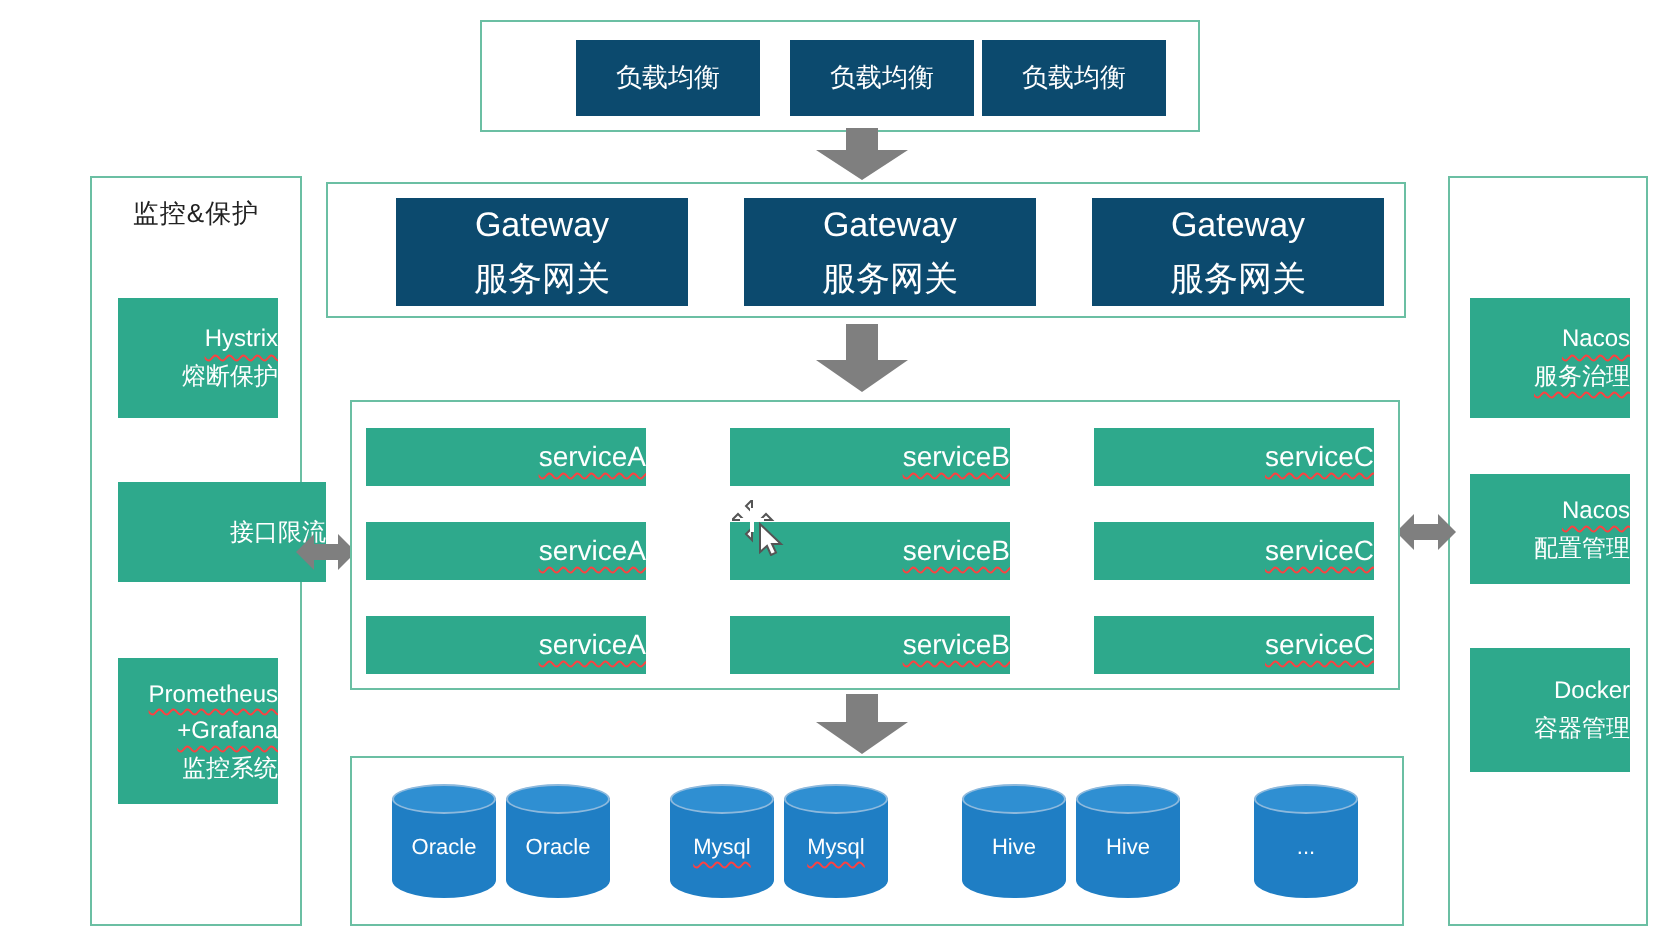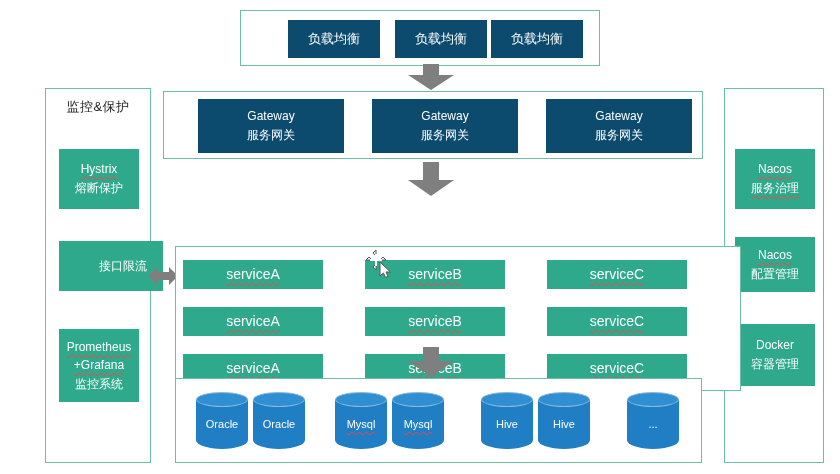--- a/index.html
+++ b/index.html
@@ -9,24 +9,24 @@
   }
   .box { position:absolute; border:1px solid #6bbfa3; background:#ffffff; box-sizing:border-box; }
   .panel { position:absolute; border:1px solid #6bbfa3; background:#ffffff; box-sizing:border-box; }
   .panel-title { position:absolute; top:9px; left:0; width:100%; text-align:center;
     font-size:13px; color:#222; letter-spacing:0.5px; }
   .green-block {
     position:absolute; background:#0c4a6e; color:#ffffff; display:flex;
     flex-direction:column; align-items:center; justify-content:center;
     text-align:center; font-size:13px; line-height:1.5;
   }
-  .gateway-block { font-size:12px; line-height:1.6; }
+  .gateway-block { font-size:17px; line-height:1.6; }
   .teal-block {
     position:absolute; background:#2ea98c; color:#ffffff; display:flex;
-    flex-direction:column; align-items:center; justify-content:center;
+    flex-direction:column; align-items:flex-end; justify-content:center;
     text-align:center; font-size:12px; line-height:1.55;
   }
   .service-block { font-size:14px; }
   .misspell {
     text-decoration-line:underline; text-decoration-style:wavy;
     text-decoration-color:#ff4040; text-decoration-thickness:1px;
     text-underline-offset:3px; text-decoration-skip-ink:none;
   }
   .arrow { position:absolute; }
   .cyl { position:absolute; width:52px; height:58px; }
@@ -109,21 +109,21 @@
     </div>
   </div>
 
   <svg class="arrow" style="left:148px; top:266px;" width="30" height="20" viewBox="0 0 30 20">
     <polygon points="0,10 9,1 9,6 21,6 21,1 30,10 21,19 21,14 9,14 9,19" fill="#7f7f7f"></polygon>
   </svg>
   <svg class="arrow" style="left:698px; top:256px;" width="30" height="20" viewBox="0 0 30 20">
     <polygon points="0,10 9,1 9,6 21,6 21,1 30,10 21,19 21,14 9,14 9,19" fill="#7f7f7f"></polygon>
   </svg>
 
-  <div class="box" style="left:175px; top:200px; width:566px; height:145px;margin-top:46px;">
+  <div class="box" style="left:175px; top:200px; width:525px; height:145px;">
 
     <div class="teal-block service-block" style="left:7px; top:13px; width:140px; height:29px;">
       <span class="misspell">serviceA</span>
     </div>
     <div class="teal-block service-block" style="left:189px; top:13px; width:140px; height:29px;">
       <span class="misspell">serviceB</span>
     </div>
     <div class="teal-block service-block" style="left:371px; top:13px; width:140px; height:29px;">
       <span class="misspell">serviceC</span>
     </div>

